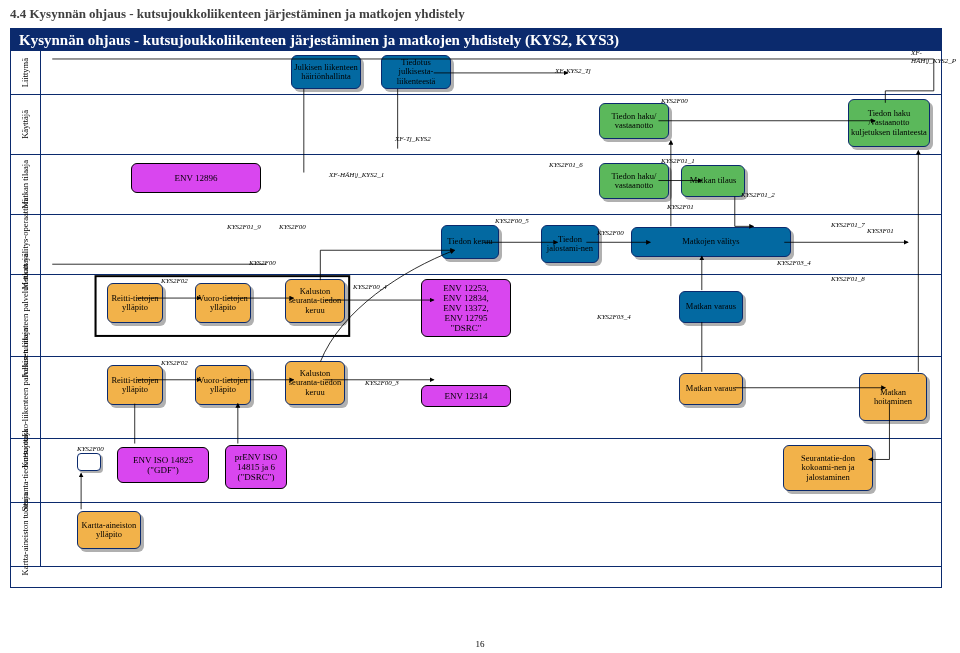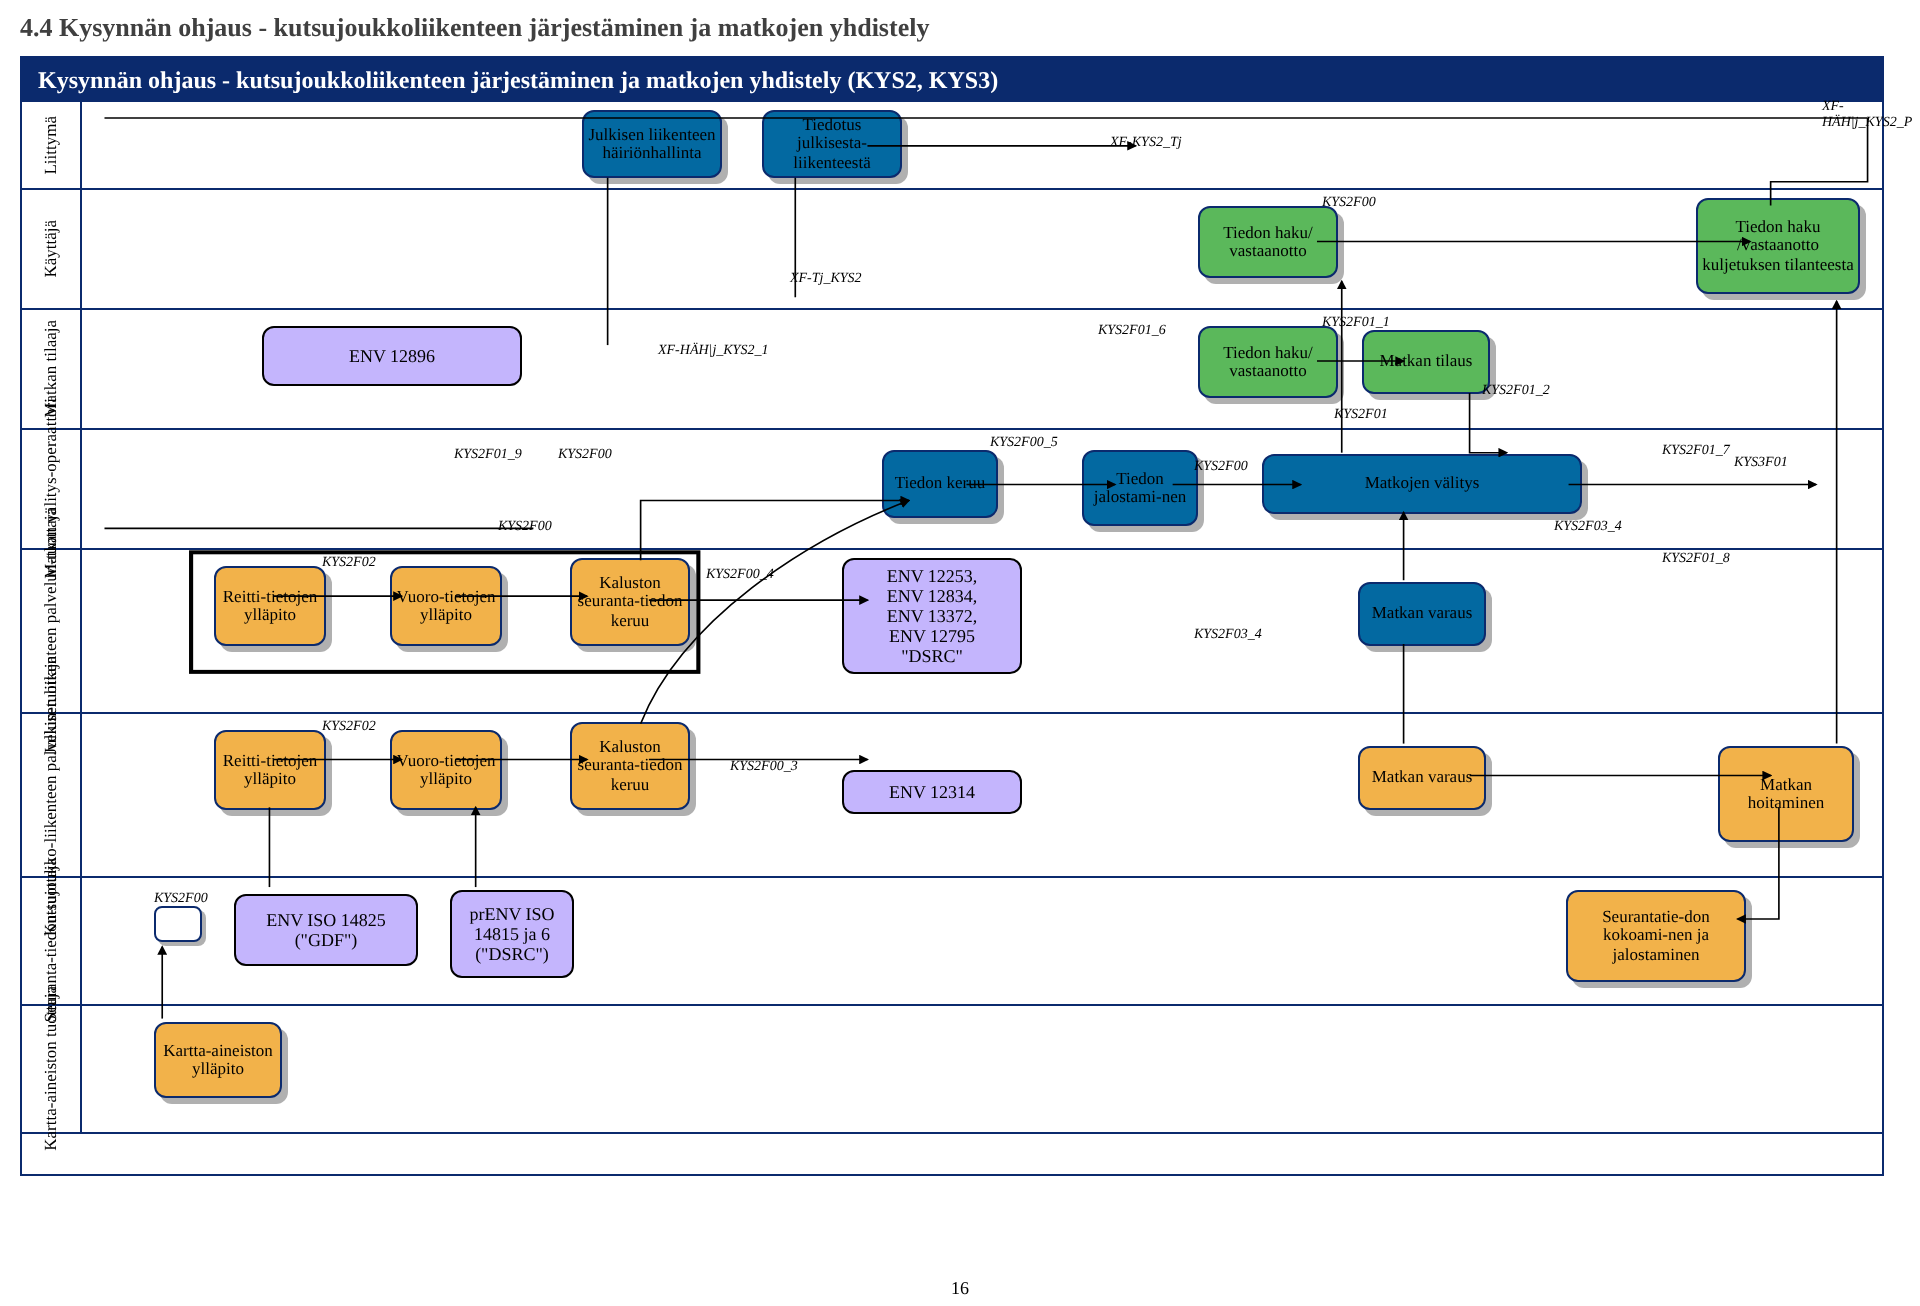--- a/index.html
+++ b/index.html
@@ -22,21 +22,21 @@
     margin: 4px 10px 0;
     border: 1.5px solid #0b2a6d;
     background: #fff;
     position: relative;
     width: 932px;
     height: 560px;
   }
   .banner {
     background: #0b2a6d;
     color: #fff;
-    font-size: 12px;
+    font-size: 15px;
     font-weight: bold;
     padding: 4px 8px;
     display: flex;
     align-items: center;
     height: 22px;
   }
   .lanes {
     position: absolute;
     top: 22px;
     left: 0;
@@ -107,21 +107,21 @@
   .activity {
     position: absolute;
     border: 1.5px solid #000;
     border-radius: 6px;
     padding: 2px 4px;
     font-size: 9px;
     text-align: center;
     display: flex;
     align-items: center;
     justify-content: center;
-    background: #c4b5fd;
+    background: #d946ef;
   }
 
   .italic-ref {
     position: absolute;
     font-size: 7px;
     font-style: italic;
     color: #000;
   }
   .page-num {
     position: absolute;

